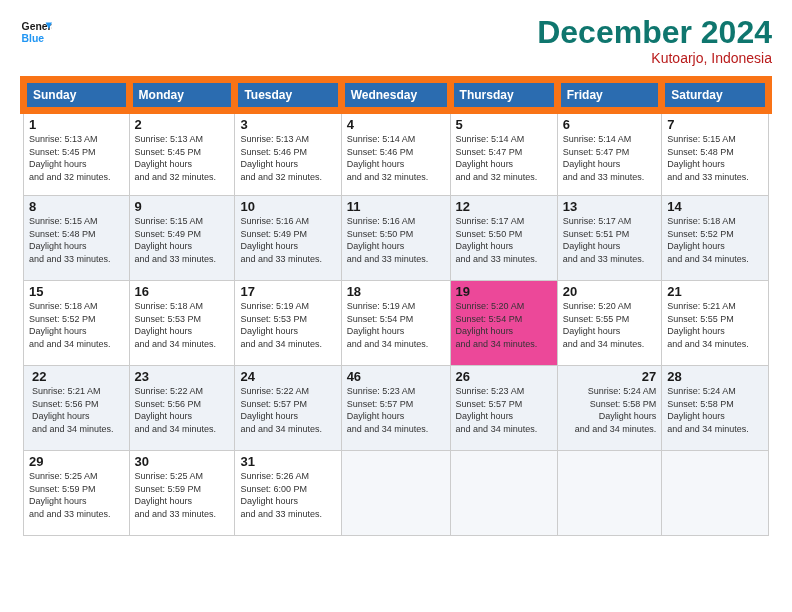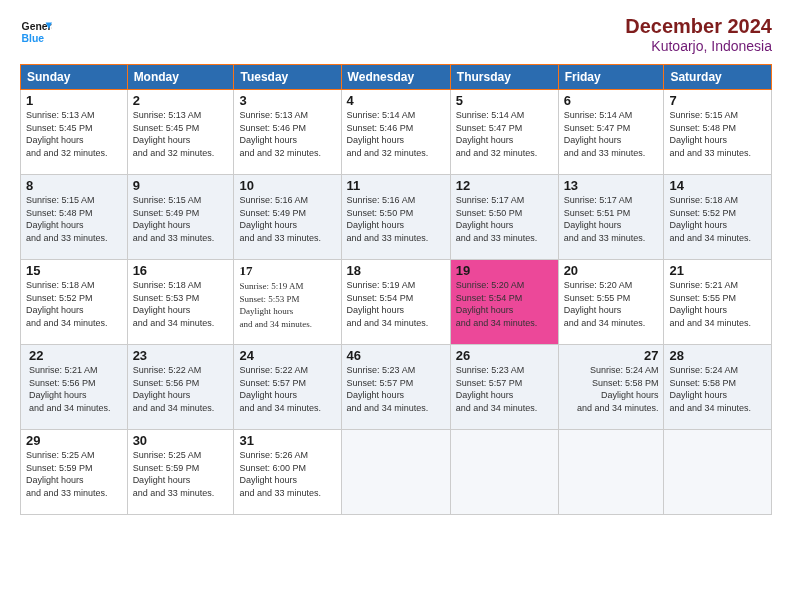--- a/index.html
+++ b/index.html
@@ -27,43 +27,43 @@
       gap: 6px;
     }
     .logo-icon {
       width: 32px;
       height: 32px;
     }
     .title-block {
       text-align: right;
     }
     .month-title {
-      font-size: 20px;
+      font-size: 32px;
       font-weight: bold;
-      color: #7f1d1d;
+      color: #0f766e;
       line-height: 1;
     }
     .location {
       font-size: 14px;
-      color: #701a75;
+      color: #b91c1c;
       margin-top: 2px;
     }
     .calendar {
       width: 100%;
       border-collapse: collapse;
       font-size: 10px;
     }
     .calendar th {
       background-color: #2b6cb0;
       color: #fff;
       text-align: left;
       padding: 5px 6px;
       font-size: 12px;
       font-weight: bold;
-      border: 1px solid #f97316;
+      border: 7px solid #f97316;
     }
     .calendar td {
       border: 1px solid #ccc;
       vertical-align: top;
       padding: 3px 5px;
       width: 113px;
       height: 85px;
     }
     .calendar td.empty {
       background: #f9f9f9;
@@ -173,21 +173,21 @@
         </tr>
         <tr>
           <td style="background: rgb(255, 255, 255);">
             <div class="day-num">15</div>
             <div class="day-info">Sunrise: 5:18 AM<br>Sunset: 5:52 PM<br>Daylight hours<br>and and 34 minutes.</div>
           </td>
           <td style="background: rgb(255, 255, 255);">
             <div class="day-num">16</div>
             <div class="day-info">Sunrise: 5:18 AM<br>Sunset: 5:53 PM<br>Daylight hours<br>and and 34 minutes.</div>
           </td>
-          <td style="background: rgb(255, 255, 255); font-family: Liberation Serif, serif;">
+          <td style="background: rgb(255, 255, 255);">
             <div class="day-num">17</div>
             <div class="day-info">Sunrise: 5:19 AM<br>Sunset: 5:53 PM<br>Daylight hours<br>and and 34 minutes.</div>
           </td>
           <td style="background: rgb(255, 255, 255);">
             <div class="day-num">18</div>
             <div class="day-info">Sunrise: 5:19 AM<br>Sunset: 5:54 PM<br>Daylight hours<br>and and 34 minutes.</div>
           </td>
           <td style="background: #ec4899;">
             <div class="day-num">19</div>
             <div class="day-info">Sunrise: 5:20 AM<br>Sunset: 5:54 PM<br>Daylight hours<br>and and 34 minutes.</div>

